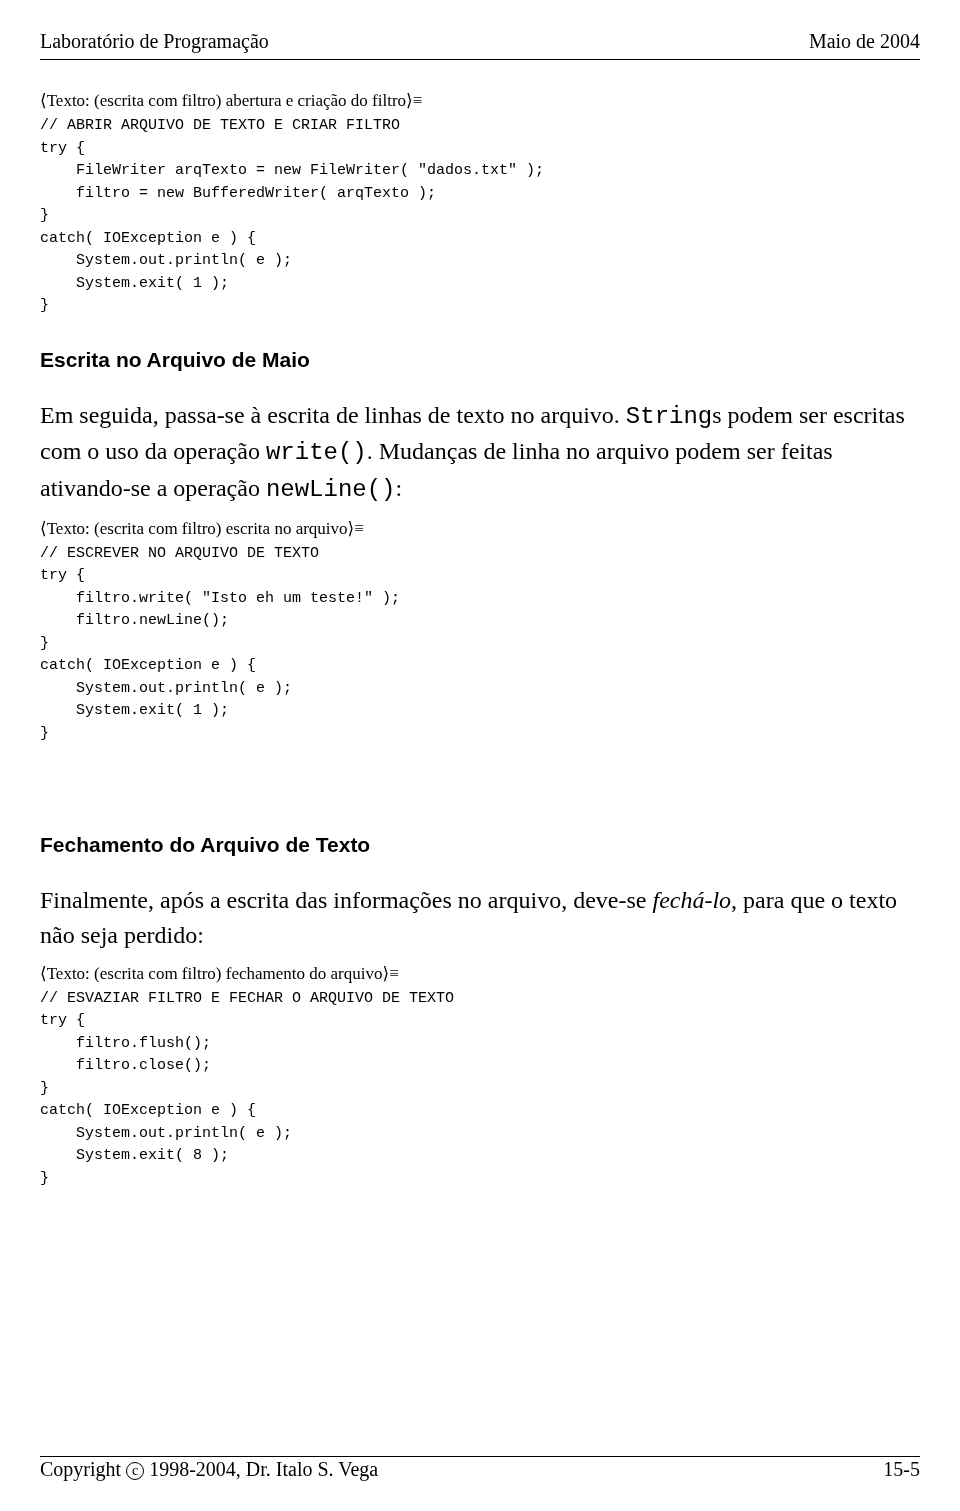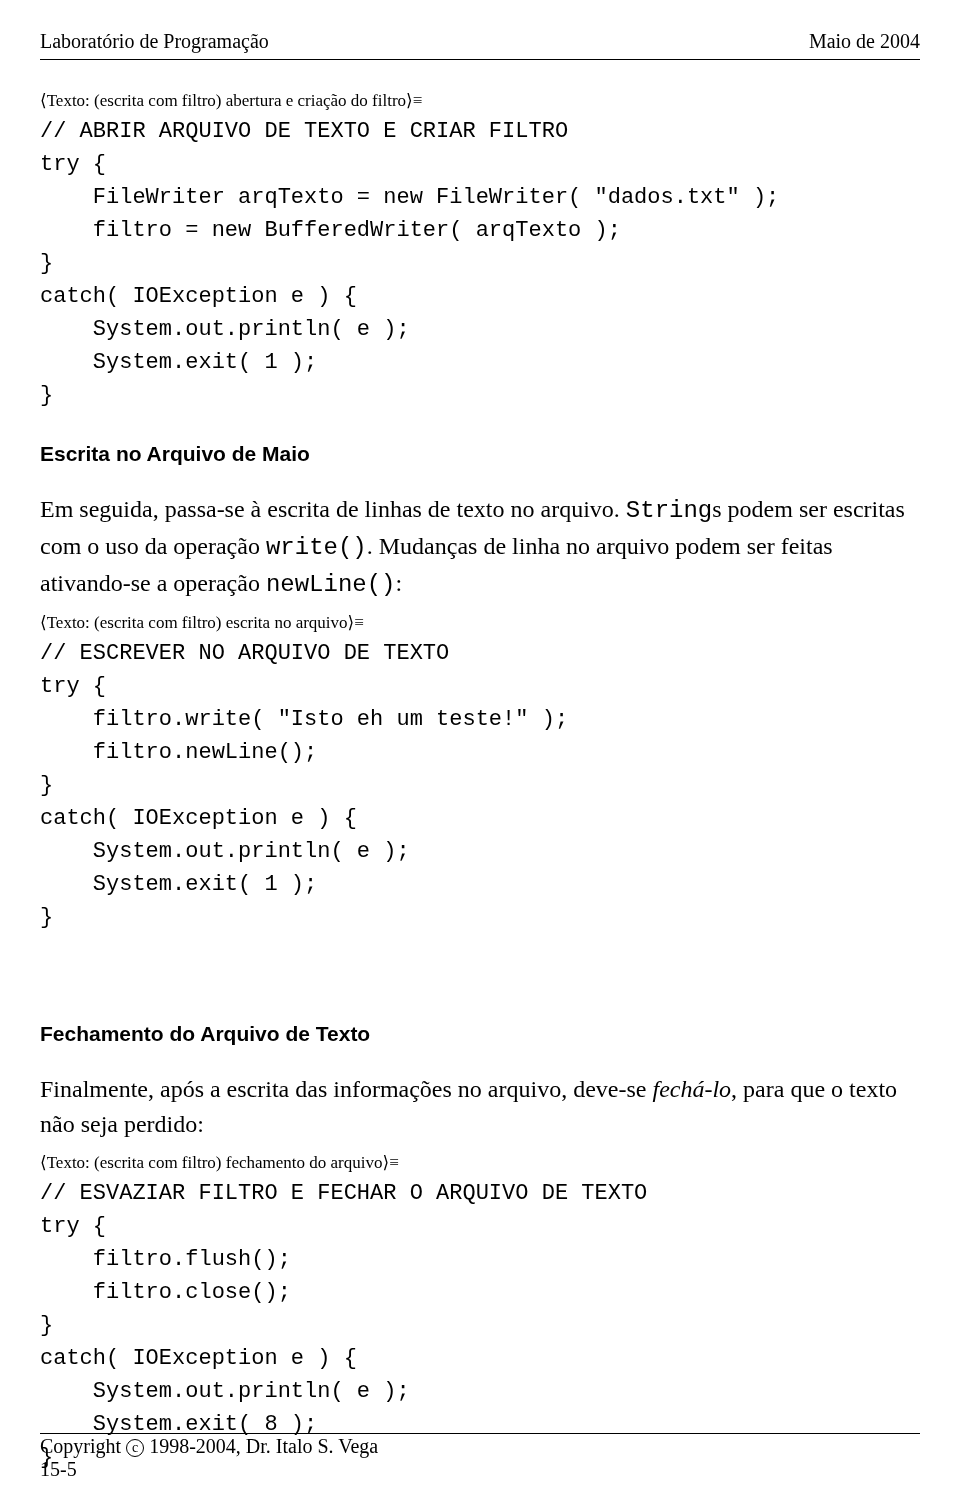--- a/index.html
+++ b/index.html
@@ -20,21 +20,21 @@
     }
     .header-left { text-align: left; }
     .header-right { text-align: center; }
     .hr-top { border: none; border-top: 1.5px solid #000; margin-bottom: 30px; }
     .hr-bot { border: none; border-top: 1.5px solid #000; margin-top: 6px; }
     .section-label { font-size: 17px; margin-top: 6px; margin-bottom: 4px; }
     .label-brackets::before { content: "⟨"; font-style: normal; }
     .label-brackets::after { content: "⟩≡"; font-style: normal; }
     .code {
       font-family: "Courier New", Courier, monospace;
-      font-size: 22px;
+      font-size: 15px;
       white-space: pre;
       line-height: 1.5;
       margin-bottom: 28px;
     }
     .heading {
       font-family: Arial, Helvetica, sans-serif;
       font-weight: bold;
       font-size: 21px;
       margin-top: 30px;
       margin-bottom: 26px;
@@ -47,21 +47,20 @@
     .mono { font-family: "Courier New", Courier, monospace; }
     .italic { font-style: italic; }
     .footer-row {
       position: absolute;
       left: 40px;
       right: 40px;
       bottom: 30px;
       display: flex;
       justify-content: space-between;
       font-size: 20px;
-      flex-direction: column;
     }
     .circ {
       display: inline-block;
       border: 1px solid #000;
       border-radius: 50%;
       width: 18px; height: 18px;
       font-size: 14px;
       line-height: 16px;
       text-align: center;
       vertical-align: 1px;

